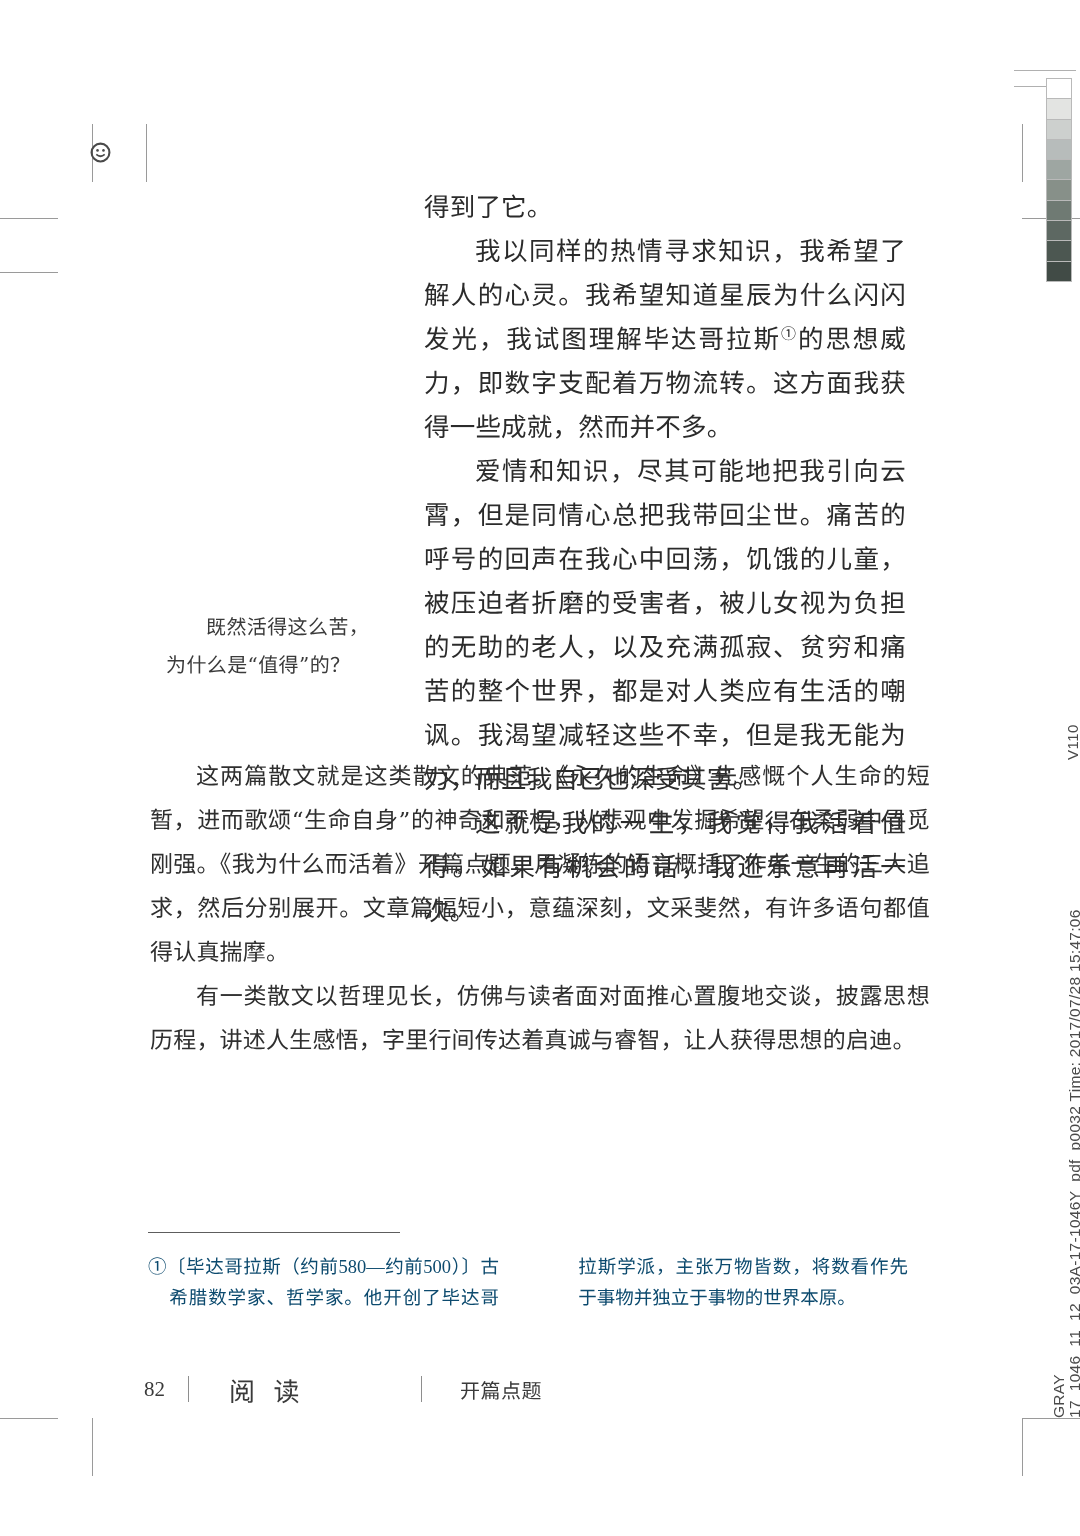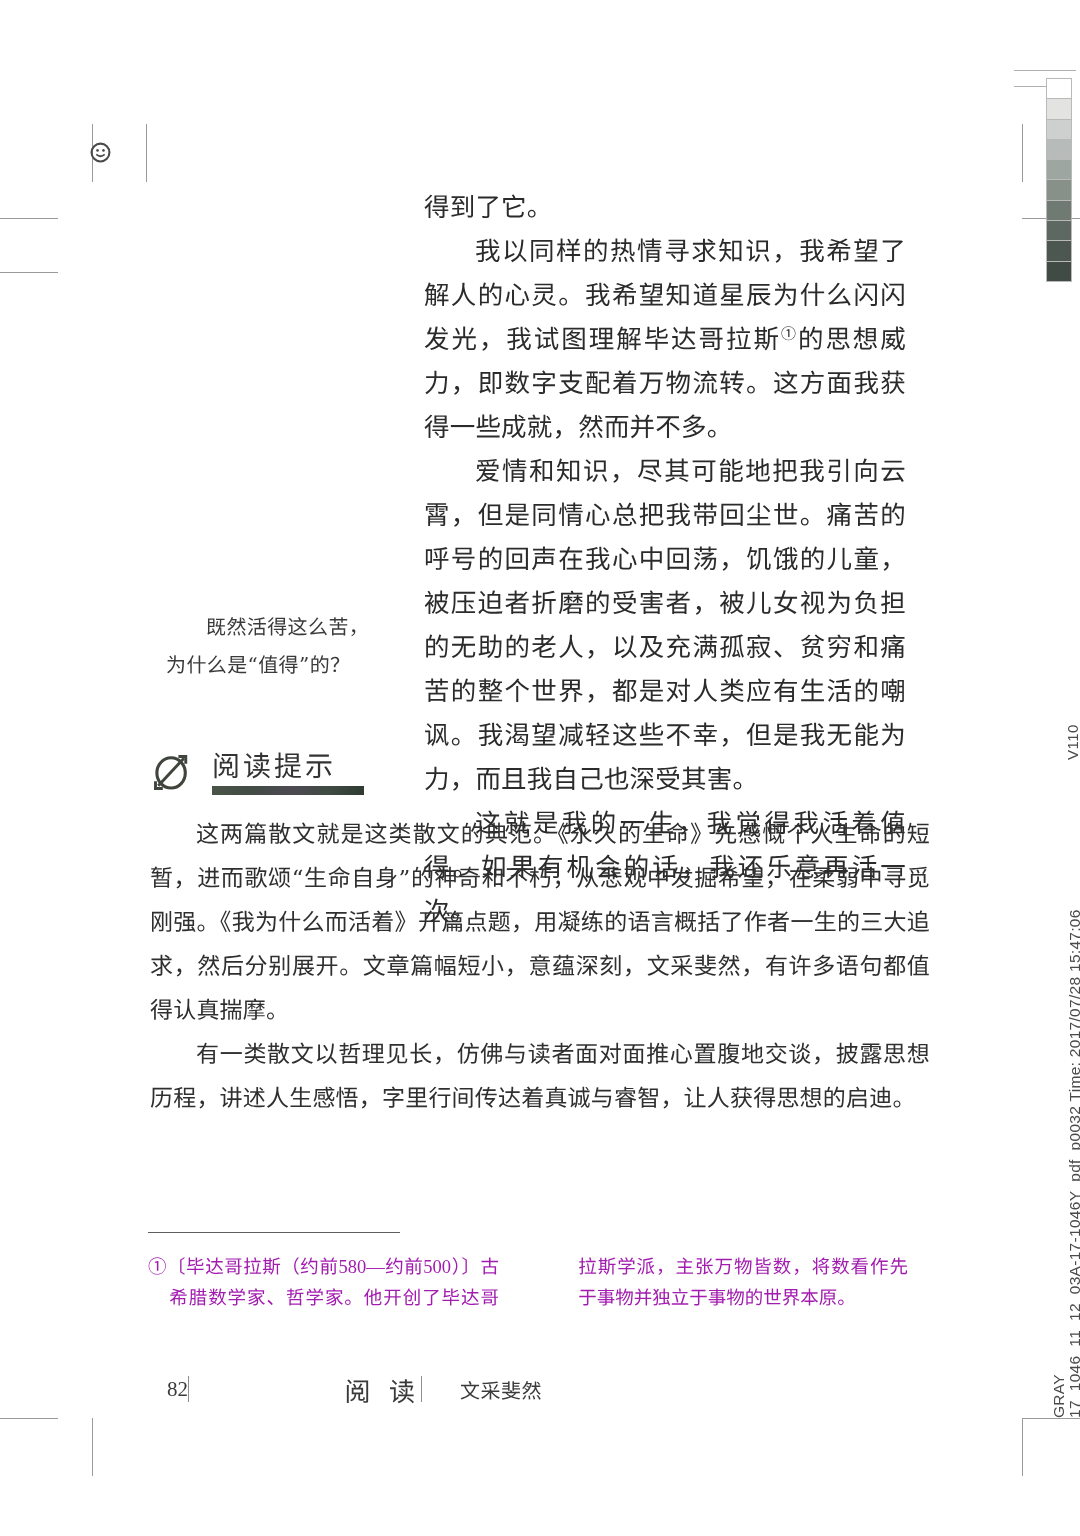--- a/index.html
+++ b/index.html
@@ -199,21 +199,21 @@
     background: #5d5d5d;
   }
   #footnote {
     position: absolute;
     left: 148px;
     top: 1252px;
     width: 760px;
     font-family: "Liberation Serif", "DejaVu Serif", serif;
     font-size: 18.5px;
     line-height: 31px;
-    color: #a21caf;
+    color: #0c4a6e;
     column-count: 2;
     column-gap: 58px;
     text-align: justify;
     text-justify: inter-ideograph;
   }
   #footnote .fn-body {
     display: block;
     text-indent: -1.15em;
     padding-left: 1.15em;
   }
@@ -221,21 +221,20 @@
   
   #page-footer {
     position: absolute;
     left: 144px;
     top: 1372px;
     height: 34px;
     display: flex;
     align-items: center;
     font-family: "Liberation Serif", "DejaVu Serif", serif;
     color: #3a3a3a;
-    text-align: right;
   }
   #page-footer .folio {
     font-size: 21px;
     width: 44px;
   }
   #page-footer .divider {
     width: 1px;
     height: 26px;
     background: #8e8e8e;
   }
@@ -306,43 +305,33 @@
 
     <p class="lesson-p indent">这就是我的一生，我觉得我活着值得。如果有机会的话，我还乐意再活一次。</p>
   </div>
 
   <div id="margin-note">
     <span class="mn-line1">既然活得这么苦，</span>
     <span class="mn-line2">为什么是“值得”的？</span>
   </div>
 
   <div id="tips-section">
-    <div id="tips-head">
-      <svg id="tips-emblem" viewBox="0 0 48 48">
-        <ellipse cx="23" cy="25" rx="15.5" ry="16.5" fill="none" stroke="#3f443c" stroke-width="3.4"></ellipse>
-        <path d="M9 39 L37 9" stroke="#3f443c" stroke-width="3.2" fill="none"></path>
-        <path d="M31 7 L39 7 L39 15" stroke="#3f443c" stroke-width="3.2" fill="none" stroke-linecap="butt"></path>
-        <path d="M6 34 L6 42 L14 42" stroke="#3f443c" stroke-width="3.2" fill="none"></path>
-      </svg>
-      <div id="tips-title">阅读提示</div>
-      <div id="tips-rule"></div>
-    </div>
 
     <div id="tips-body">
       <p class="tip-p">这两篇散文就是这类散文的典范。《永久的生命》先感慨个人生命的短暂，进而歌颂“生命自身”的神奇和不朽，从悲观中发掘希望，在柔弱中寻觅刚强。《我为什么而活着》开篇点题，用凝练的语言概括了作者一生的三大追求，然后分别展开。文章篇幅短小，意蕴深刻，文采斐然，有许多语句都值得认真揣摩。</p>
       <p class="tip-p">有一类散文以哲理见长，仿佛与读者面对面推心置腹地交谈，披露思想历程，讲述人生感悟，字里行间传达着真诚与睿智，让人获得思想的启迪。</p>
     </div>
   </div>
 
   <div id="footnote-rule"></div>
   <div id="footnote">
     <span class="fn-body">①〔毕达哥拉斯（约前580—约前500）〕古希腊数学家、哲学家。他开创了毕达哥拉斯学派，主张万物皆数，将数看作先于事物并独立于事物的世界本原。</span>
   </div>
 
   <div id="page-footer">
     <div class="folio">82</div>
     <div class="divider"></div>
     <div class="running-head">阅 读</div>
     <div class="divider"></div>
-    <div class="unit-name">文采斐然</div>
+    <div class="unit-name">开篇点题</div>
   </div>
 
 </div>
 
 </body></html>

